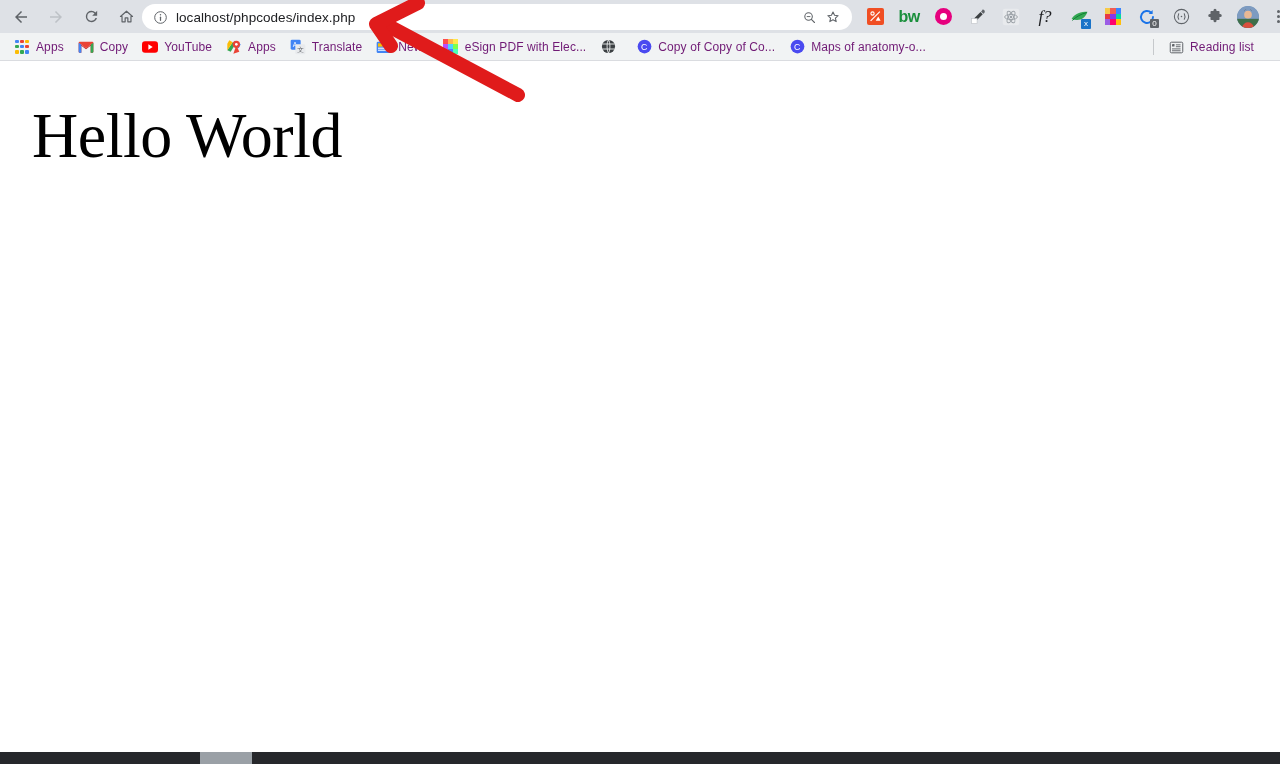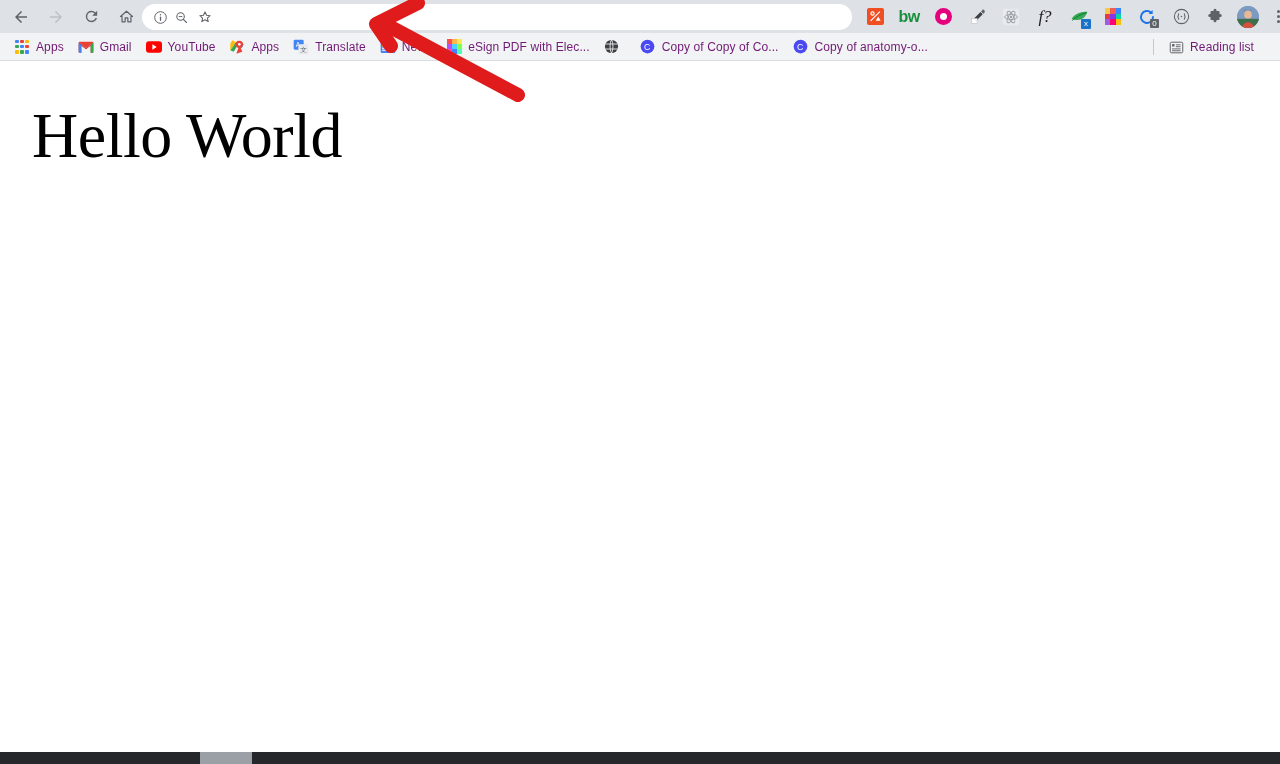--- a/index.html
+++ b/index.html
@@ -322,20 +322,21 @@
     </div>
 
     <div class="omnibox">
       <span class="omnibox-info">
         <svg width="15" height="15" viewBox="0 0 24 24">
           <circle cx="12" cy="12" r="9.3" fill="none" stroke="#5f6368" stroke-width="1.6"></circle>
           <circle cx="12" cy="7.6" r="1.15" fill="#5f6368"></circle>
           <rect x="11" y="10.4" width="2" height="7" rx="1" fill="#5f6368"></rect>
         </svg>
       </span>
+      <span class="omnibox-url">localhost/phpcodes/index.php</span>
       <span class="omnibox-action">
         <svg width="15" height="15" viewBox="0 0 24 24">
           <circle cx="10.5" cy="10.5" r="6" fill="none" stroke="#5f6368" stroke-width="1.7"></circle>
           <line x1="15" y1="15" x2="20" y2="20" stroke="#5f6368" stroke-width="1.7" stroke-linecap="round"></line>
           <line x1="7.6" y1="10.5" x2="13.4" y2="10.5" stroke="#5f6368" stroke-width="1.5"></line>
         </svg>
       </span>
       <span class="omnibox-action">
         <svg width="16" height="16" viewBox="0 0 24 24">
           <path d="M12 4.5l2.3 5 5.4.5-4.1 3.6 1.2 5.3L12 16.1 7.2 18.9l1.2-5.3L4.3 10l5.4-.5z" fill="none" stroke="#5f6368" stroke-width="1.6" stroke-linejoin="round"></path>
@@ -469,21 +470,21 @@
 
     <div class="bm">
       <span class="bm-ico">
         <svg width="16" height="12" viewBox="0 0 24 18">
           <path d="M1 2.5 12 11 23 2.5V16a1.5 1.5 0 0 1-1.5 1.5H19V7l-7 5.3L5 7v10.5H2.5A1.5 1.5 0 0 1 1 16z" fill="#c5221f"></path>
           <path d="M1 2.5A1.5 1.5 0 0 1 2.5 1h19A1.5 1.5 0 0 1 23 2.5L12 11z" fill="#ea4335"></path>
           <path d="M1 2.5 5 5.5v12H2.5A1.5 1.5 0 0 1 1 16z" fill="#4285f4"></path>
           <path d="M23 2.5 19 5.5v12h2.5A1.5 1.5 0 0 0 23 16z" fill="#34a853"></path>
         </svg>
       </span>
-      <span class="bm-label">Gmail</span>
+      <span class="bm-label">Copy</span>
     </div>
 
     <div class="bm">
       <span class="bm-ico">
         <svg width="17" height="12" viewBox="0 0 24 17">
           <rect x="0" y="0" width="24" height="17" rx="4.5" fill="#ff0000"></rect>
           <path d="M9.6 4.4 16 8.5l-6.4 4.1z" fill="#ffffff"></path>
         </svg>
       </span>
       <span class="bm-label">YouTube</span>
@@ -566,21 +567,21 @@
       <span class="bm-label">Copy of Copy of Co...</span>
     </div>
 
     <div class="bm">
       <span class="bm-ico">
         <svg width="15" height="15" viewBox="0 0 24 24">
           <circle cx="12" cy="12" r="11" fill="#4a4af0"></circle>
           <text x="6.5" y="17" font-family="Liberation Sans, sans-serif" font-size="14" fill="#ffffff">C</text>
         </svg>
       </span>
-      <span class="bm-label">Copy of anatomy-o...</span>
+      <span class="bm-label">Maps of anatomy-o...</span>
     </div>
 
     <div class="reading-list-wrap">
       <span class="bm-sep"></span>
       <div class="bm" style="margin-right:20px;text-align:center;">
         <span class="bm-ico">
           <svg width="15" height="15" viewBox="0 0 24 24">
             <rect x="2" y="3.5" width="20" height="17" rx="2" fill="none" stroke="#5f6368" stroke-width="1.6"></rect>
             <rect x="4.8" y="6.5" width="4" height="4" rx="0.7" fill="#5f6368"></rect>
             <rect x="11" y="7" width="7.5" height="1.5" fill="#5f6368"></rect>

